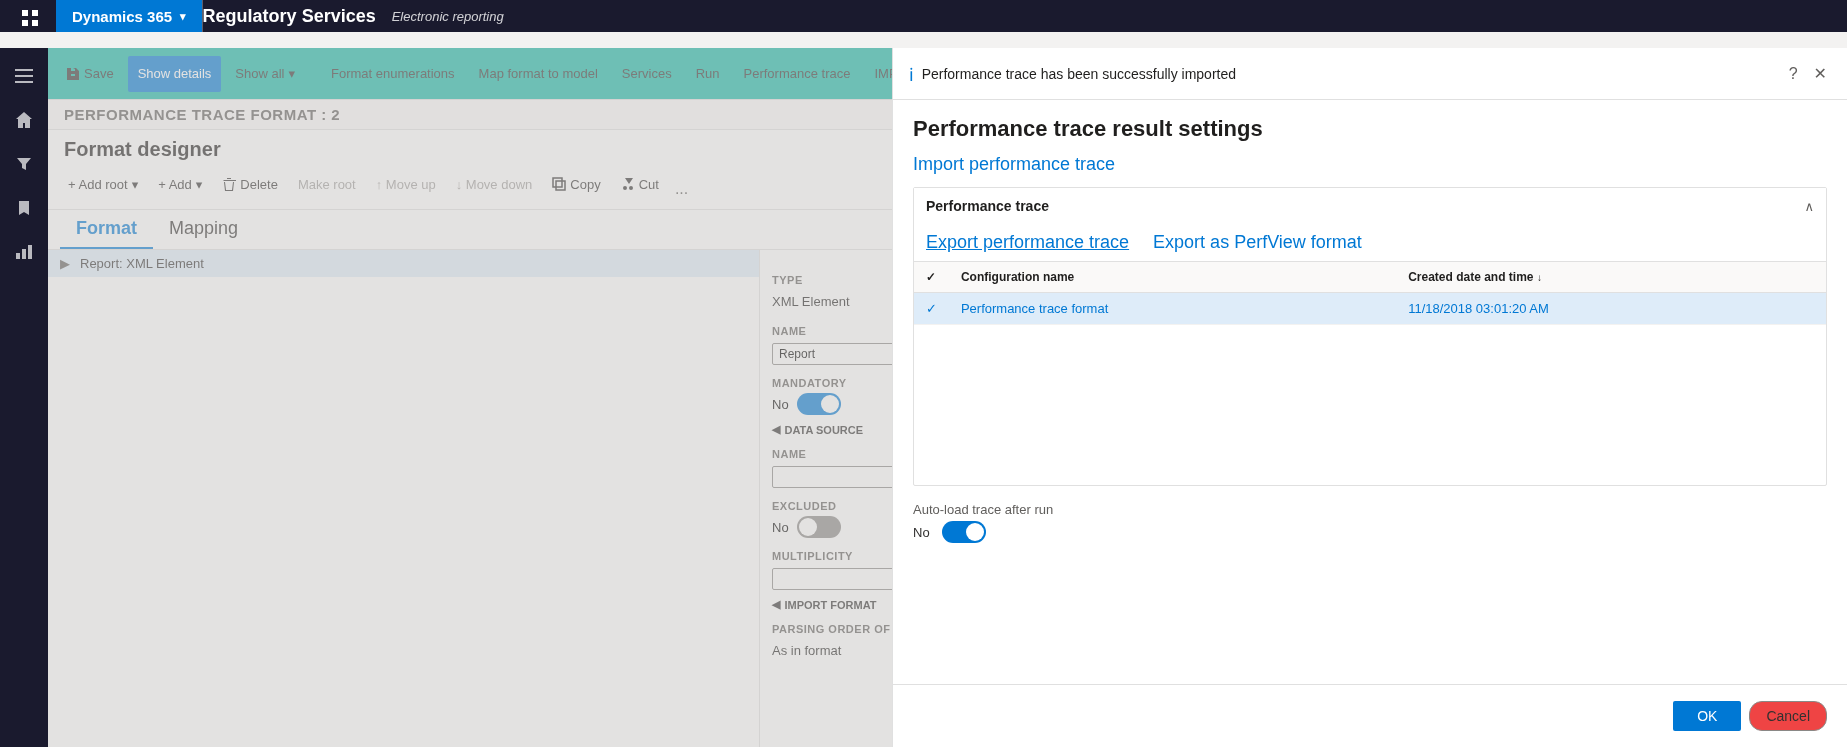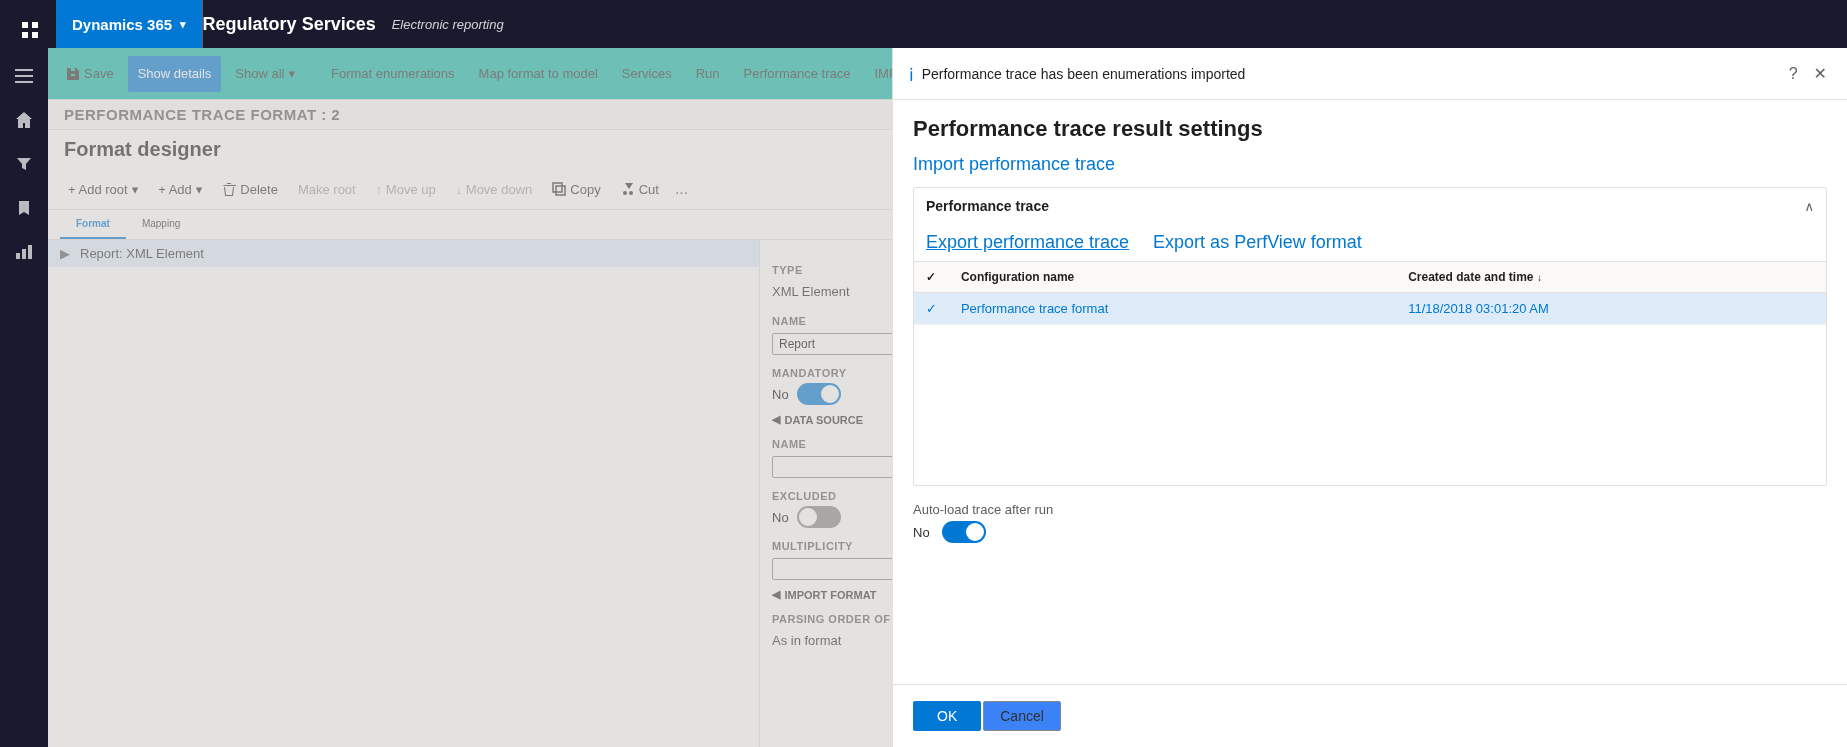--- a/index.html
+++ b/index.html
@@ -1,24 +1,24 @@
 <!DOCTYPE html>
 <html><head>
   <meta charset="utf-8">
   <style>
     * { box-sizing: border-box; margin: 0; padding: 0; }
     body { font-family: 'Segoe UI', sans-serif; font-size: 13px; background: #f3f2f1; overflow: hidden; width: 1847px; height: 747px; }
 
     
     .top-nav {
       display: flex;
-      align-items: flex-end;
+      align-items: flex-start;
       background: #1a1a2e;
       color: white;
-      height: 48px;
+      height: 32px;
       padding: 0 12px;
       gap: 0;
     }
     .nav-grid-icon {
       width: 36px; height: 36px;
       display: flex; align-items: center; justify-content: center;
       margin-right: 8px;
       cursor: pointer;
     }
     .nav-grid-icon svg { width: 20px; height: 20px; }
@@ -141,21 +141,21 @@
     .toolbar {
       display: flex;
       align-items: center;
       padding: 4px 12px;
       border-bottom: 1px solid #e0e0e0;
       gap: 4px;
       flex-shrink: 0;
       background: white;
     }
     .toolbar-btn {
-      display: flex; align-items: center;
+      display: flex; align-items: flex-start;
       padding: 4px 8px;
       height: 32px;
       cursor: pointer;
       border-radius: 2px;
       color: #323130;
       font-size: 13px;
       gap: 4px;
       white-space: nowrap;
     }
     .toolbar-btn.disabled { color: #a19f9d; cursor: default; }
@@ -165,21 +165,21 @@
       display: flex;
       border-bottom: 1px solid #e0e0e0;
       padding: 0 12px;
       background: white;
       flex-shrink: 0;
     }
     .format-tab {
       padding: 8px 16px;
       cursor: pointer;
       color: #323130;
-      font-size: 10px;
+      font-size: 18px;
       border-bottom: 2px solid transparent;
     }
     .format-tab.active {
       color: #0078d4;
       border-bottom: 2px solid #0078d4;
       font-weight: 600;
     }
     .tree-item {
       display: flex;
       align-items: center;
@@ -365,41 +365,42 @@
     }
     .toggle.off .toggle-inner {
       right: auto;
       left: 2px;
     }
 
     
     .panel-footer {
       margin-top: auto;
       display: flex;
-      gap: 2px;
+      justify-content: flex-end;
+      gap: 8px;
       padding: 16px 20px;
       border-top: 1px solid #e0e0e0;
     }
     .btn-ok {
       background: #0078d4;
       color: white;
       border: none;
       padding: 6px 24px;
       font-size: 14px;
       cursor: pointer;
       border-radius: 2px;
     }
     .btn-cancel {
-      background: #3b82f6;
+      background: #ef4444;
       color: #323130;
       border: 1px solid #8a8886;
       padding: 6px 16px;
       font-size: 14px;
       cursor: pointer;
-      border-radius: 2px;
+      border-radius: 13px;
     }
 
     
     .overlay {
       position: absolute;
       left: 48px;
       top: 48px;
       width: 844px;
       height: calc(747px - 48px);
       background: rgba(200, 198, 196, 0.5);
@@ -659,21 +660,21 @@
     </div>
   </div>
 </div>
 
 <div class="overlay"></div>
 
 <div class="right-panel">
 
   <div class="notification-bar">
     <span class="notification-icon">ℹ</span>
-    <span class="notification-text">Performance trace has been enumerations imported</span>
+    <span class="notification-text">Performance trace has been successfully imported</span>
     <span class="notification-help">?</span>
     <span class="notification-close">✕</span>
   </div>
 
   <div class="panel-title">Performance trace result settings</div>
 
   <a class="panel-link">Import performance trace</a>
 
   <div class="section">
     <div class="section-header">

